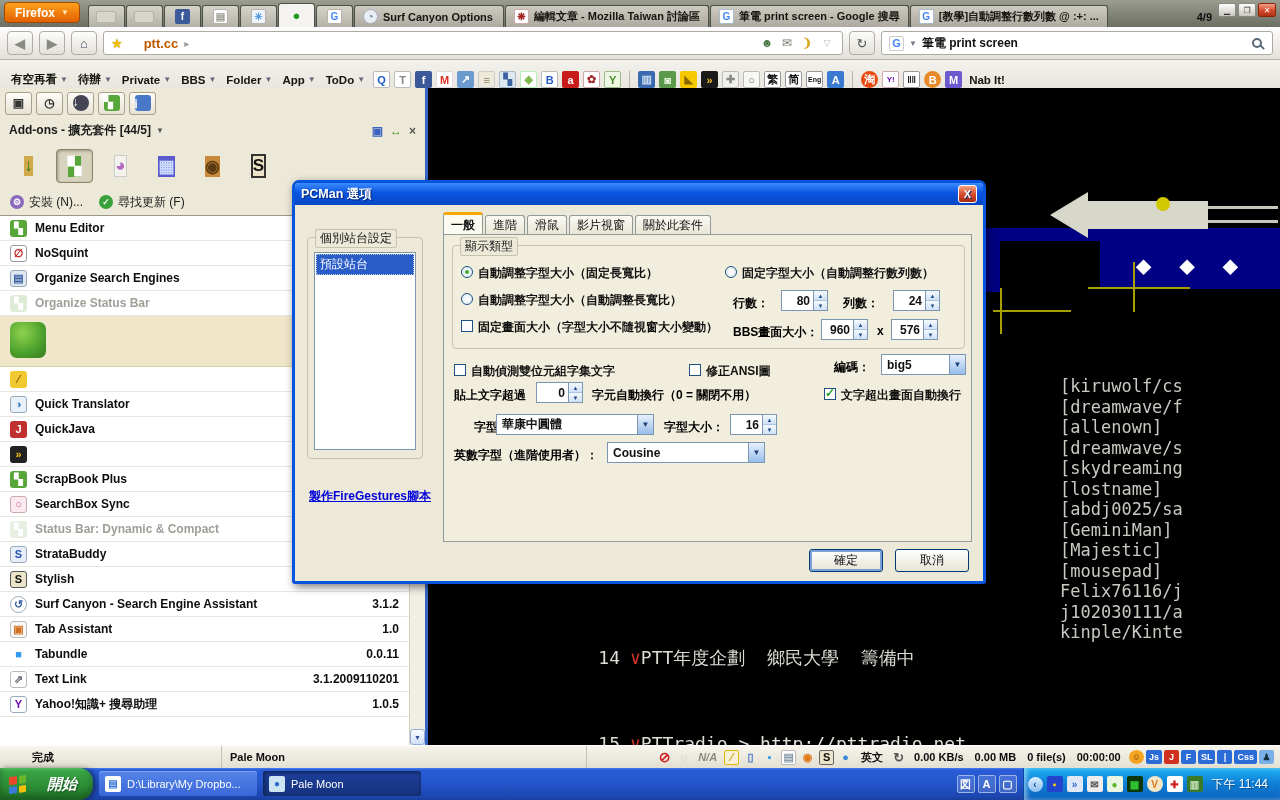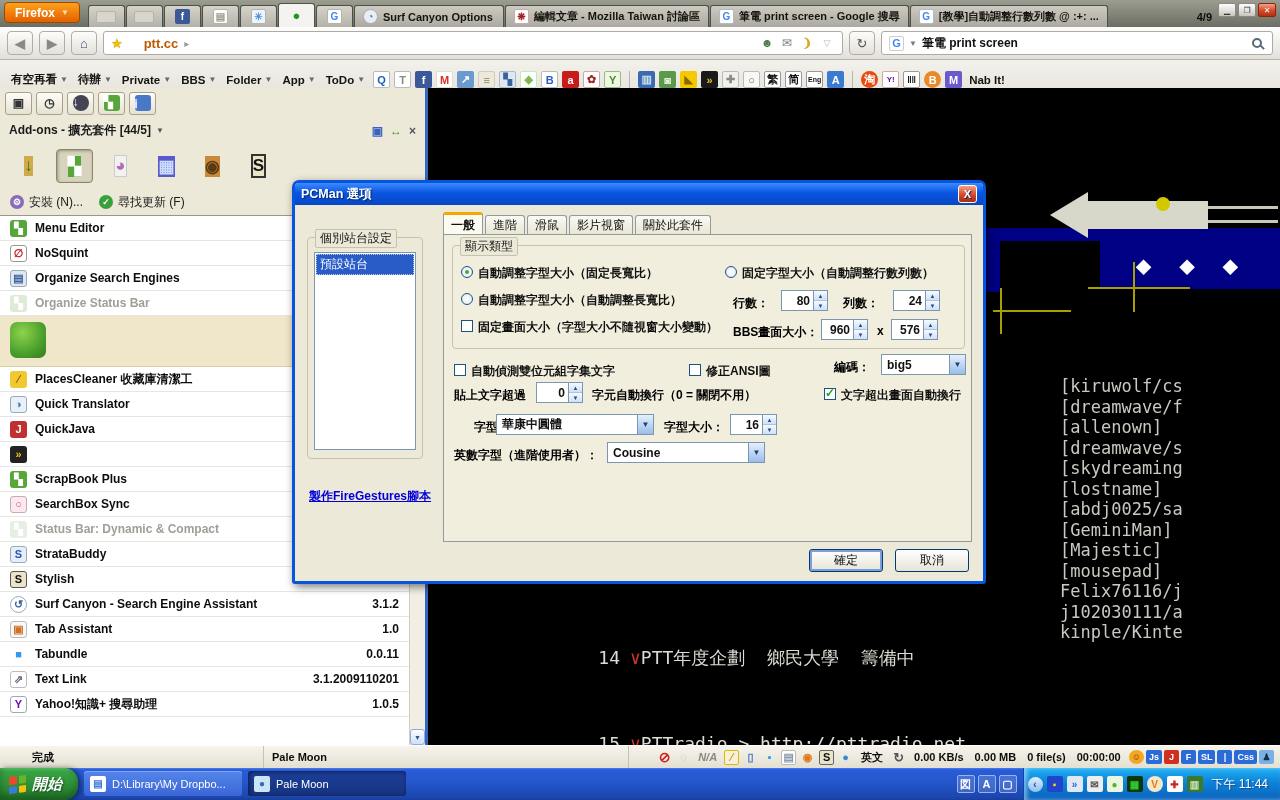--- a/index.html
+++ b/index.html
@@ -181,35 +181,35 @@
     display:flex;align-items:center;justify-content:center;color:#1c3e7a;font-size:8px;flex:none;}
 
   .dlg-btn{position:absolute;width:74px;height:23px;top:344px;}
   .dlg-btn.default{box-shadow:inset 0 0 0 2px #7e9fd8;}
 
   
   .statusbar{position:absolute;left:0;right:0;bottom:32px;height:23px;
     background:linear-gradient(#f6f4ec,#e3e0d2);border-top:1px solid #fff;
     display:flex;align-items:center;font-size:11px;color:#0d0d0d;}
   .ss{padding:0 8px;height:100%;display:flex;align-items:center;border-right:1px solid #c6c2b2;}
-  .ss.left{width:264px;font-weight:bold;padding-left:32px;}
+  .ss.left{width:222px;font-weight:bold;padding-left:32px;}
   .ss.app{width:365px;font-weight:bold;}
   .ss.right{flex:1;justify-content:flex-end;gap:5px;border-right:none;padding-right:6px;}
   .sicon{width:15px;height:15px;display:inline-flex;align-items:center;justify-content:center;
     font-size:11px;font-weight:bold;border-radius:2px;flex:none;}
   .sna{color:#8a8a82;font-style:italic;font-weight:bold;margin:0 2px;}
   .snum{font-weight:bold;margin:0 3px;white-space:nowrap;}
   .sbadge{height:14px;min-width:15px;padding:0 3px;border-radius:2px;color:#fff;font-size:9px;font-weight:bold;
     display:inline-flex;align-items:center;justify-content:center;flex:none;}
 
   
   .taskbar{position:absolute;left:0;right:0;bottom:0;height:32px;display:flex;align-items:stretch;
     background:linear-gradient(#4a7cf0 0%,#2a5cd8 6%,#2456cc 45%,#1c46b0 90%,#1a3f9c 100%);}
   .startbtn{flex:none;background:linear-gradient(#53c261 0%,#37a344 12%,#2f9238 50%,#237c2b 92%);
-    border-radius:0 14px 14px 0;display:flex;align-items:center;gap:6px;padding:0 16px 0 9px;
+    border-radius:0 14px 14px 0;display:flex;align-items:center;gap:21px;padding:0 16px 0 9px;
     color:#fff;font-weight:bold;font-style:italic;font-size:15px;text-shadow:1px 1px 2px #14501c;
     box-shadow:inset 0 -4px 8px rgba(0,0,0,.28),3px 0 5px rgba(0,0,0,.45);}
   .flag{width:17px;height:17px;display:grid;grid-template-columns:1fr 1fr;gap:2px;transform:skewY(-8deg);}
   .flag i{border-radius:1px;}
   .taskbtn{width:158px;margin:3px 0 4px 6px;border-radius:3px;flex:none;
     background:linear-gradient(#5585ea,#3a66d6);box-shadow:inset 0 1px 0 #7ea4f2;
     color:#fff;font-size:11px;display:flex;align-items:center;gap:6px;padding:0 6px;}
   .taskbtn[data-state="active"]{background:linear-gradient(#1d3f9c,#16337e);box-shadow:inset 1px 1px 4px rgba(0,0,0,.55);}
   .taskbtn .tblabel{white-space:nowrap;overflow:hidden;text-overflow:ellipsis;}
   .tbicon{width:16px;height:16px;border-radius:2px;display:inline-flex;align-items:center;justify-content:center;
@@ -504,21 +504,20 @@
             </div>
 
         </div>
         <div class="pcman-row">
           <span class="pcman-icon"></span>
         </div>
         <div>
 
             <div class="addon-row" data-state="normal">
               <span class="row-icon" style="background:#f0c830;color:#8a5a10">⁄</span>
-              <span class="addon-name">PlacesCleaner 收藏庫清潔工</span>
               <span class="addon-version"></span>
             </div>
 
             <div class="addon-row" data-state="normal">
               <span class="row-icon" style="background:#e8f0f8;color:#4080c0;border:1px solid #9ab">◑</span>
               <span class="addon-name">Quick Translator</span>
               <span class="addon-version"></span>
             </div>
 
             <div class="addon-row" data-state="normal">

